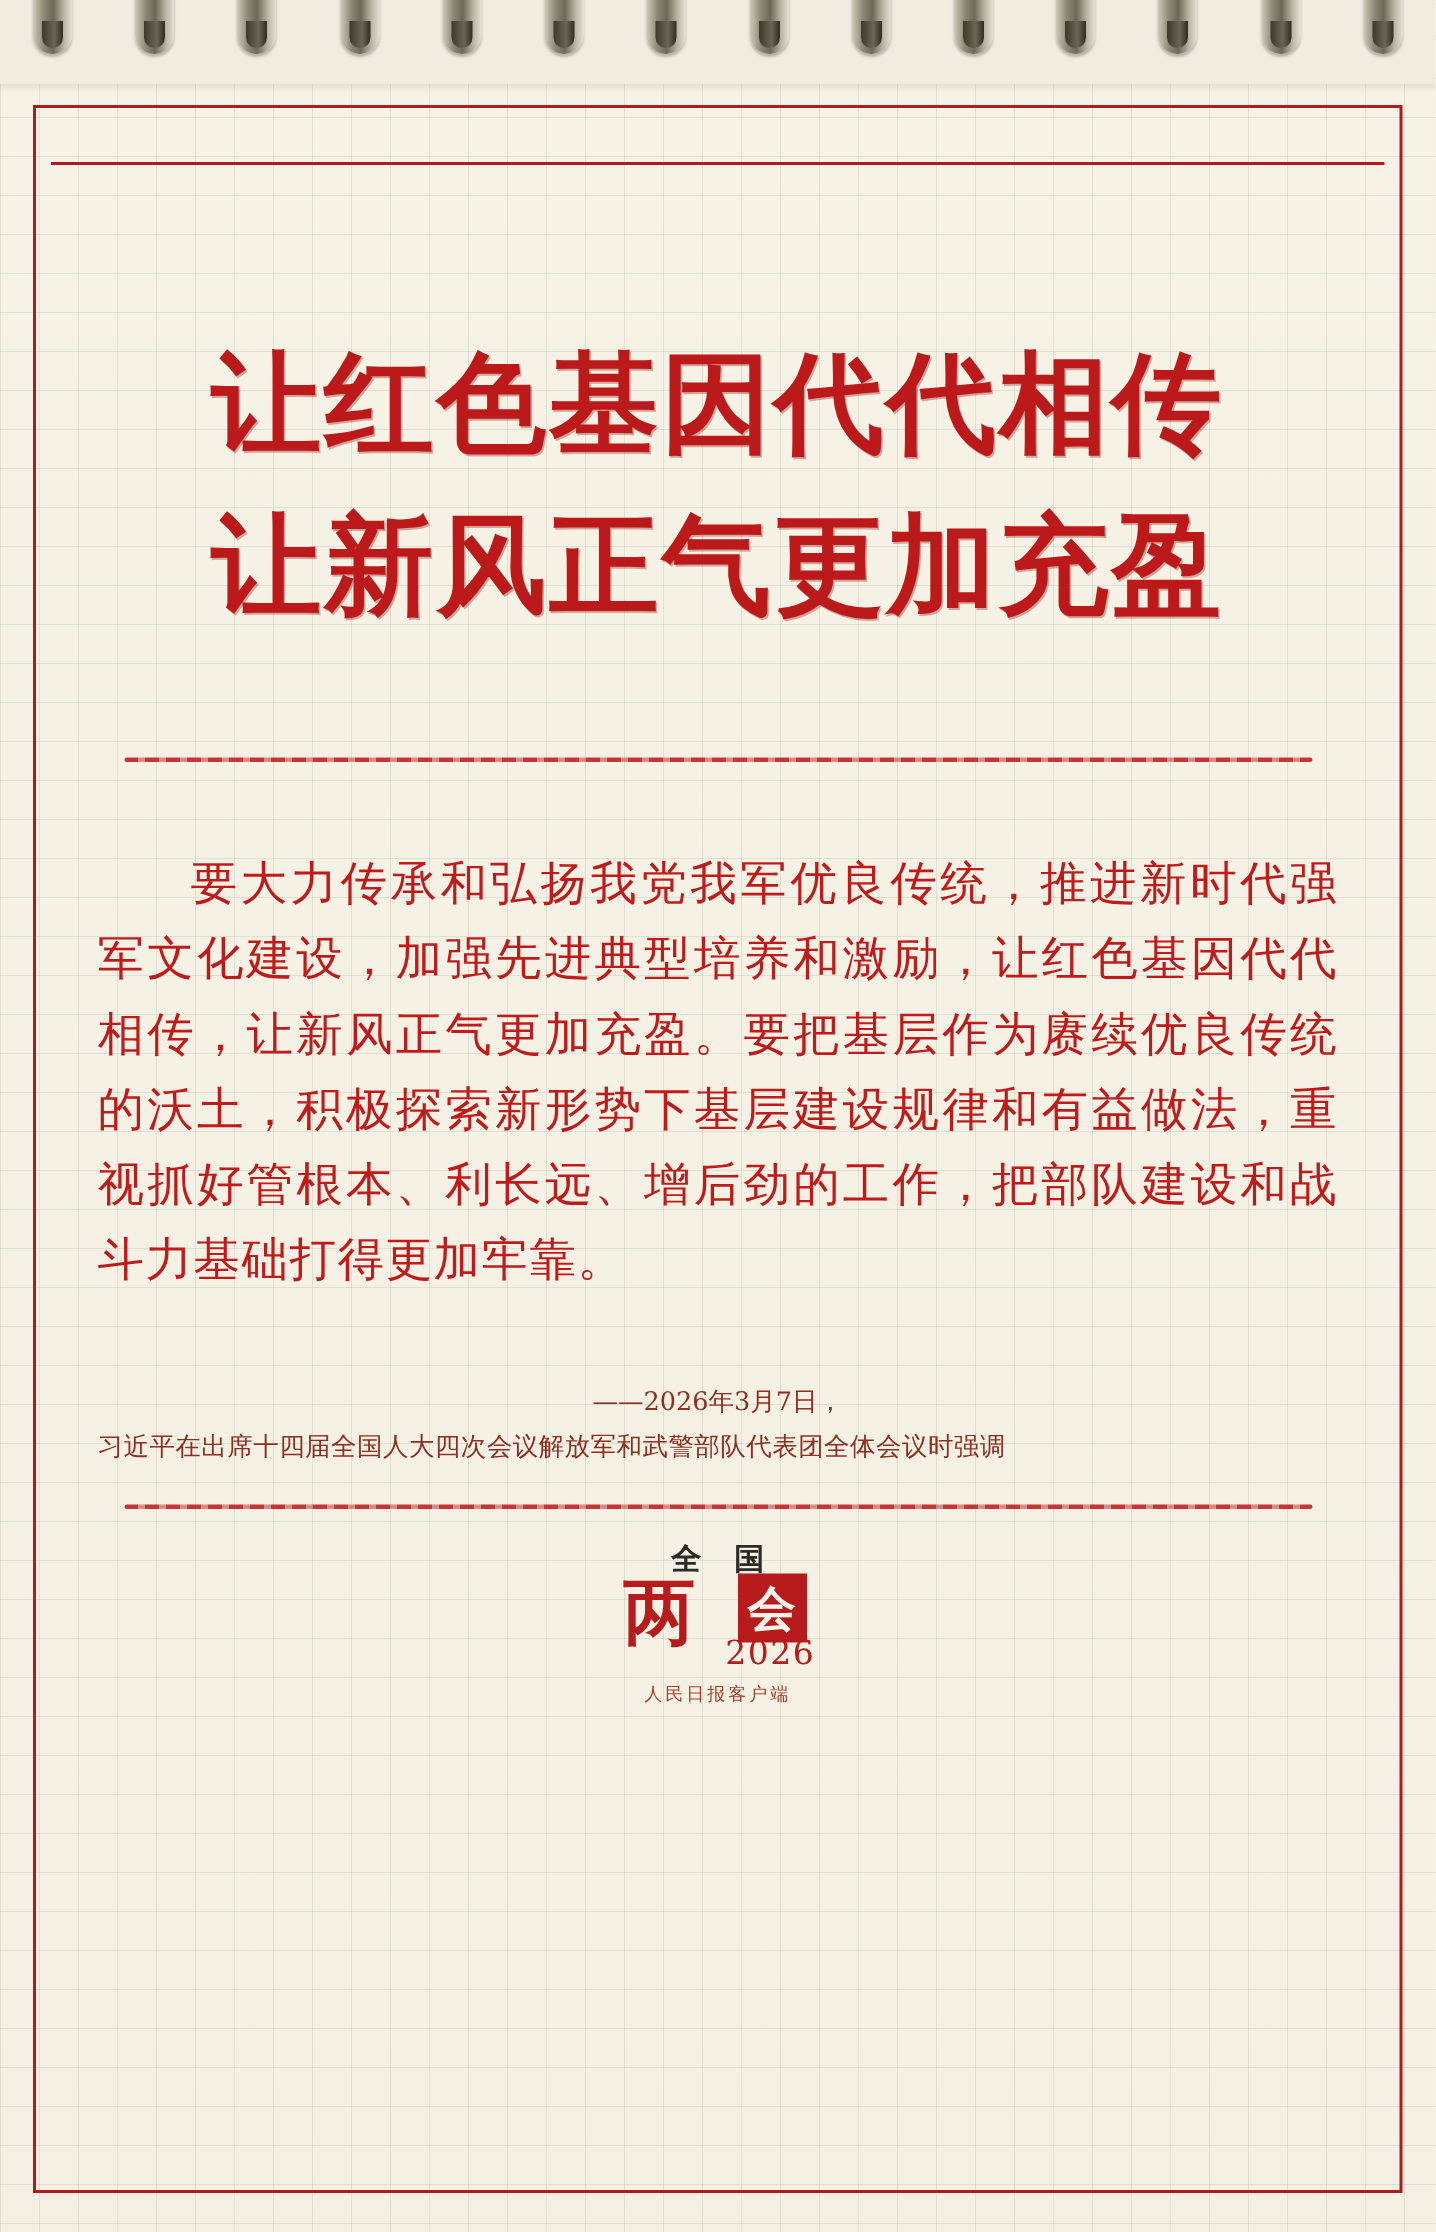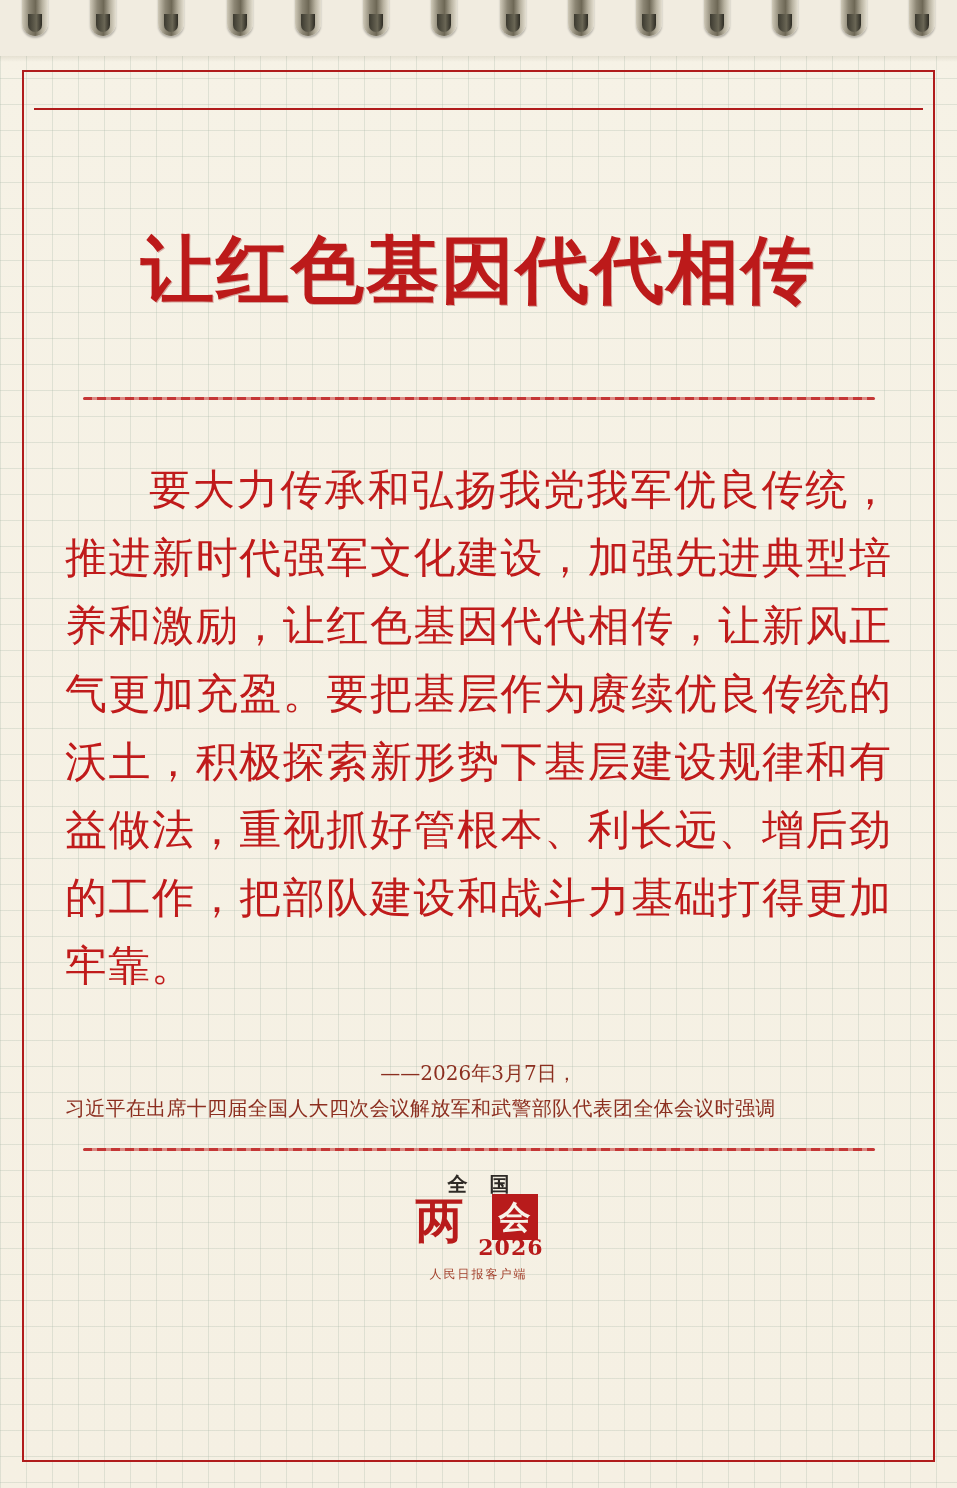--- a/index.html
+++ b/index.html
@@ -122,32 +122,32 @@
         rgba(191,34,34,0.55) 9px 14px);
     border-radius: 2px;
     opacity: .9;
   }
 
   
   .quote {
     margin: 56px 0 0;
     color: #c01b1b;
     font-family: "DejaVu Serif", "Liberation Serif", serif;
-    font-size: 42px;
+    font-size: 31px;
     line-height: 1.62;
     letter-spacing: 1px;
     text-align: justify;
     text-indent: 2em;
   }
 
   
   .attribution {
     margin-top: 56px;
     color: #8c2f20;
-    font-size: 20px;
+    font-size: 17px;
     line-height: 1.75;
     font-family: "DejaVu Serif", "Liberation Serif", serif;
   }
   .attribution .date-line {
     text-align: center;
   }
   .attribution .source-line {
     letter-spacing: .3px;
   }
 
@@ -202,21 +202,21 @@
     font-family: "DejaVu Serif", "Liberation Serif", serif;
     font-weight: bold;
     font-size: 32px;
     line-height: 46px;
     text-align: center;
   }
   .emblem .year {
     position: absolute;
     right: 0; bottom: -4px;
     font-family: "DejaVu Serif", "Liberation Serif", serif;
-    font-weight: bold;
+    font-weight: normal;
     font-size: 22px;
     color: #b81b1b;
     letter-spacing: 1px;
   }
   .emblem .client {
     margin-top: 10px;
     font-size: 12px;
     color: #a3402c;
     letter-spacing: 2px;
     font-family: "DejaVu Serif", "Liberation Serif", serif;
@@ -247,20 +247,21 @@
   </div>
   <div class="binding-shadow"></div>
 
   <div class="frame-outer"></div>
   <div class="frame-inner"></div>
 
   <div class="content">
 
     <div class="headline">
       <span class="l1">让红色基因代代相传</span>
+      <span class="l2">让新风正气更加充盈</span>
     </div>
 
     <div class="divider"></div>
 
     <p class="quote">要大力传承和弘扬我党我军优良传统，推进新时代强军文化建设，加强先进典型培养和激励，让红色基因代代相传，让新风正气更加充盈。要把基层作为赓续优良传统的沃土，积极探索新形势下基层建设规律和有益做法，重视抓好管根本、利长远、增后劲的工作，把部队建设和战斗力基础打得更加牢靠。</p>
 
     <div class="attribution">
       <div class="date-line">——2026年3月7日，</div>
       <div class="source-line">习近平在出席十四届全国人大四次会议解放军和武警部队代表团全体会议时强调</div>
     </div>

